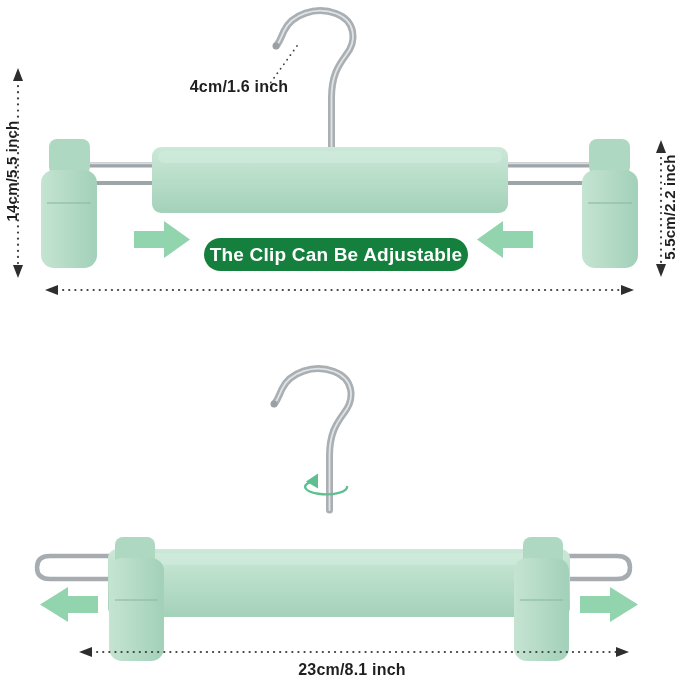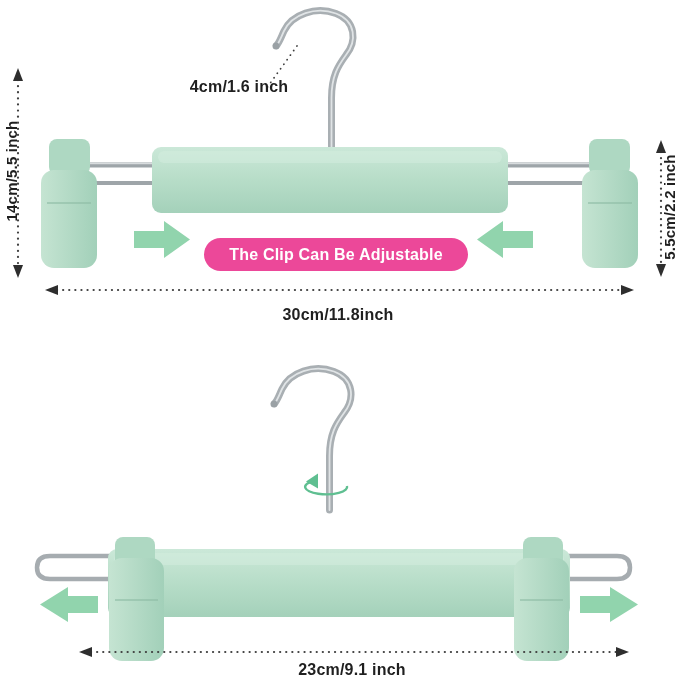--- a/index.html
+++ b/index.html
@@ -10,21 +10,21 @@
   }
   .canvas svg{position:absolute;left:0;top:0;}
   .dim-label{
     position:absolute;transform:translate(-50%,-50%);
     font-weight:700;font-size:16px;color:#1f1f1f;white-space:nowrap;letter-spacing:.2px;
   }
   .dim-label.small{font-size:15px;}
   .dim-label.rot{transform:translate(-50%,-50%) rotate(-90deg);}
   .badge{
     position:absolute;display:flex;align-items:center;justify-content:center;
-    background:#ec4899;color:#ffffff;font-weight:700;font-size:16px;
+    background:#15803d;color:#ffffff;font-weight:700;font-size:19px;
     border-radius:17px;white-space:nowrap;letter-spacing:.2px;
   }
   .badge.top-badge{left:204px;top:238px;width:264px;height:33px;}
   .badge.bottom-badge{left:357px;top:465px;width:135px;height:33px;}
   .lbl-hook{left:239px;top:87px;}
   .lbl-left{left:11px;top:171px;}
   .lbl-right{left:669px;top:207px;}
   .lbl-w30{left:338px;top:315px;}
   .lbl-w23{left:352px;top:670px;}
 </style>
@@ -150,18 +150,17 @@
   </svg>
 
   <div class="dim-label lbl-hook">4cm/1.6 inch</div>
 
   <div class="dim-label small rot lbl-left">14cm/5.5 inch</div>
 
   <div class="dim-label small rot lbl-right">5.5cm/2.2 inch</div>
 
   <div class="badge top-badge">The Clip Can Be Adjustable</div>
 
-  <div class="dim-label lbl-w30">30cm/11.8inch</div>
 
 
-  <div class="dim-label lbl-w23">23cm/9.1 inch</div>
+  <div class="dim-label lbl-w23">23cm/8.1 inch</div>
 
 </div>
 
 </body></html>

